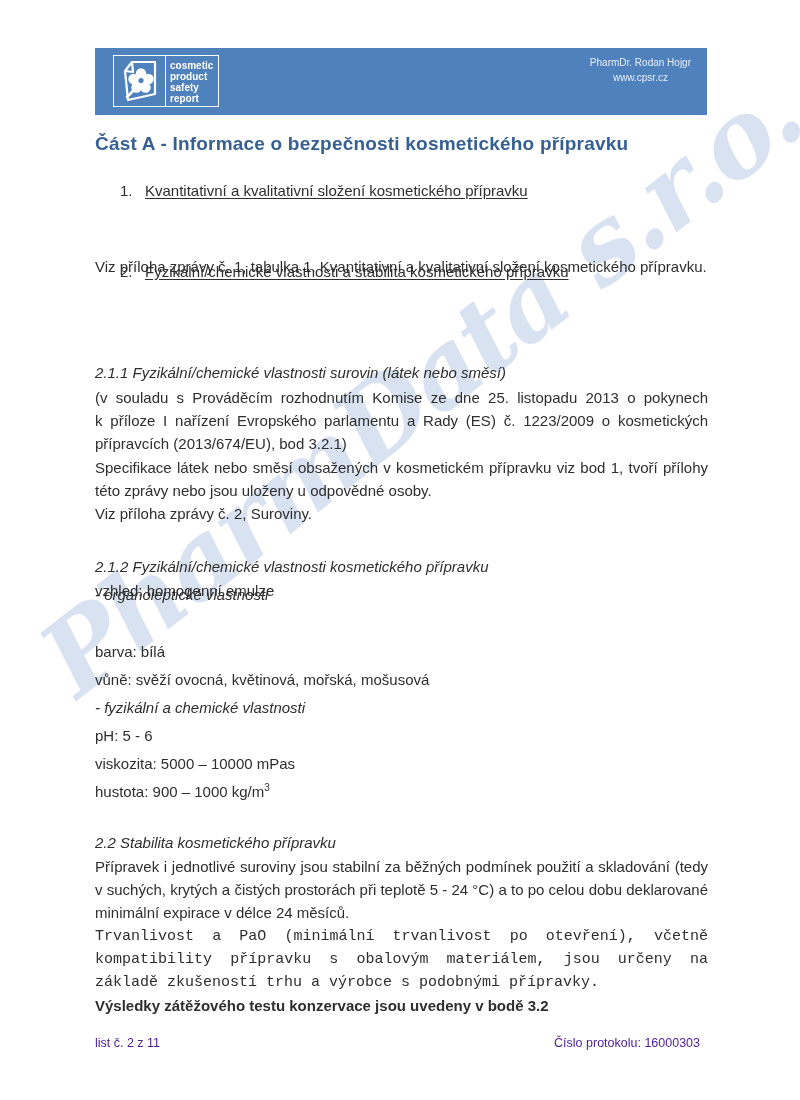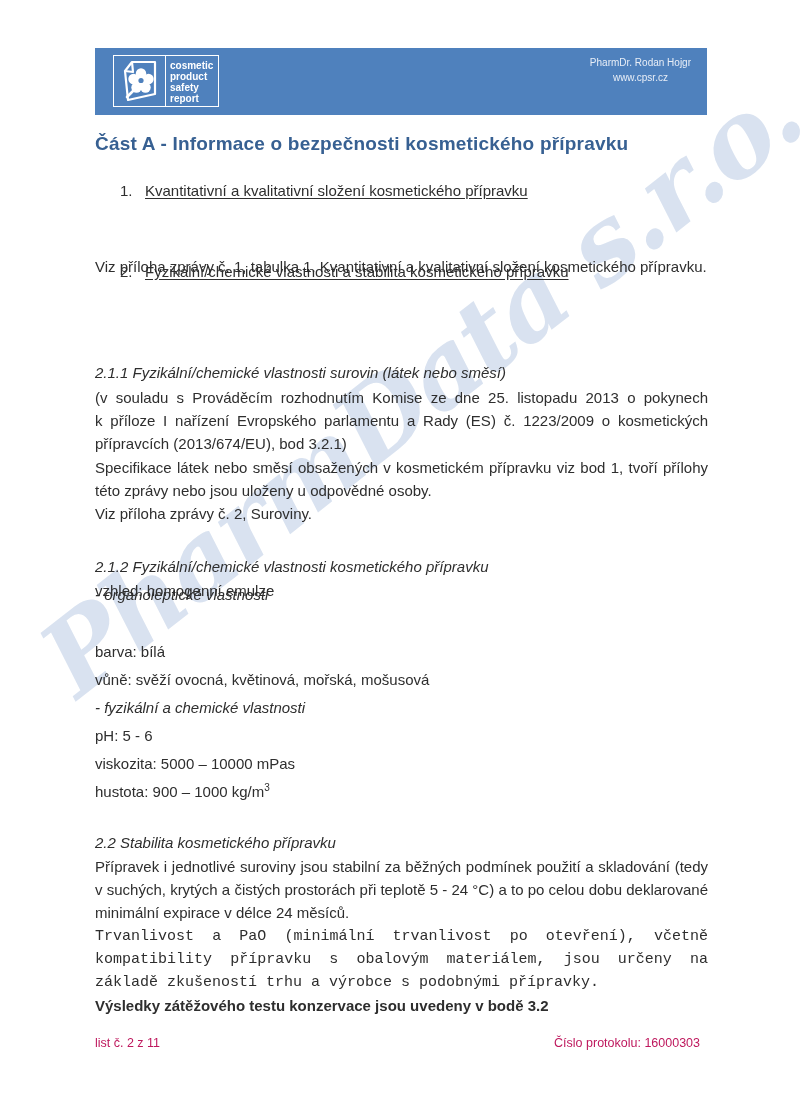--- a/index.html
+++ b/index.html
@@ -44,21 +44,21 @@
   .num-item { display:flex; font-size:15px; }
   .num-item .num { width:25px; padding-left:25px; flex:none; }
   .num-item .lbl { text-decoration:underline; text-underline-offset:2px; }
   .para { font-size:15px; line-height:23px;margin-top:45px; }
   .just { text-align:justify; }
   .ital { font-style:italic; }
   sup.cube { font-size:10px; vertical-align:super; line-height:0; }
   
   .footer {
     position:absolute; left:95px; top:1036px; width:605px; z-index:2;
-    display:flex; justify-content:space-between; font-size:12.5px; color:#be185d;
+    display:flex; justify-content:space-between; font-size:12.5px; color:#4c1d95;
   }
 </style>
 </head>
 <body>
 
 <div class="page">
 
   <div class="watermark">PharmData s.r.o.</div>
 
   <div class="header-bar">

